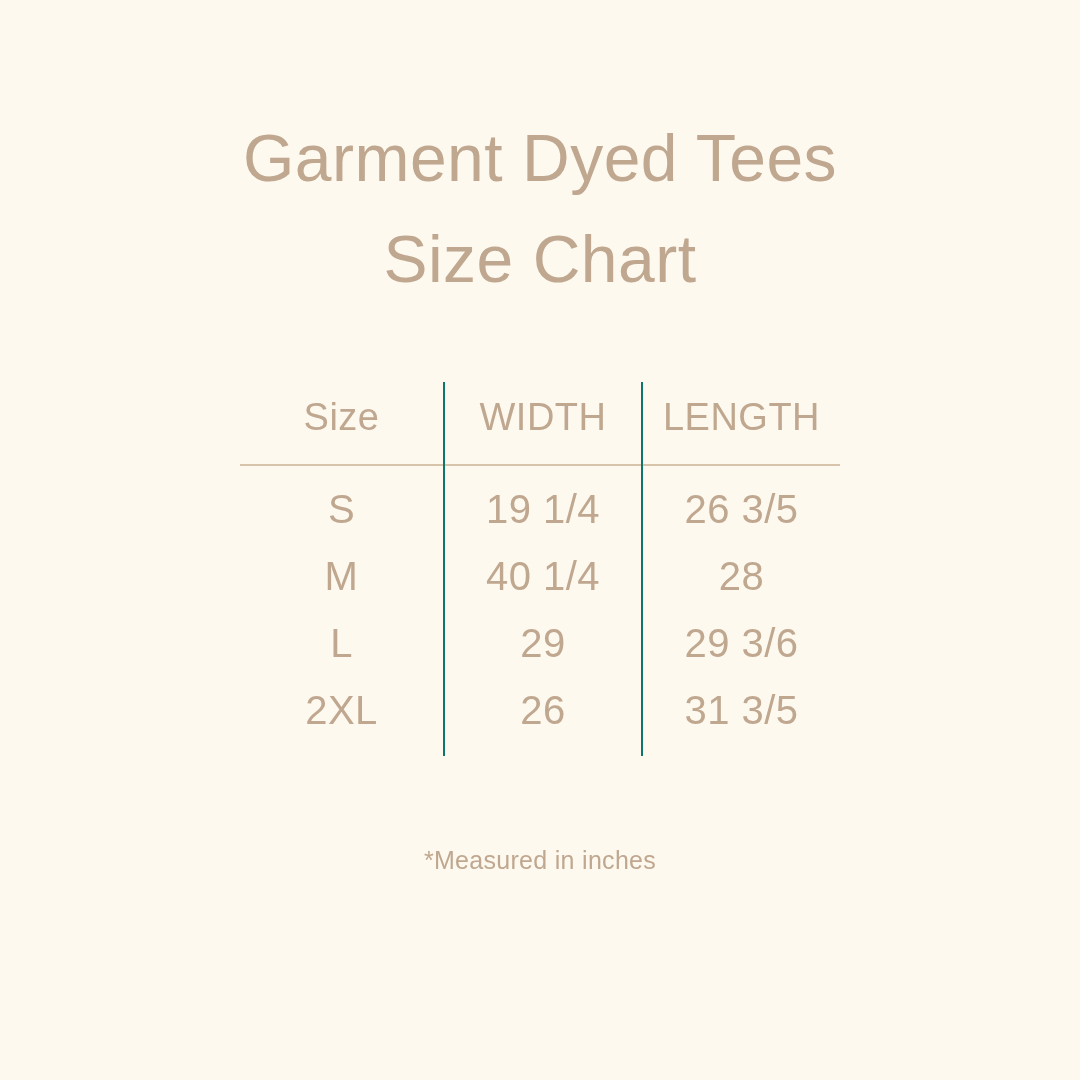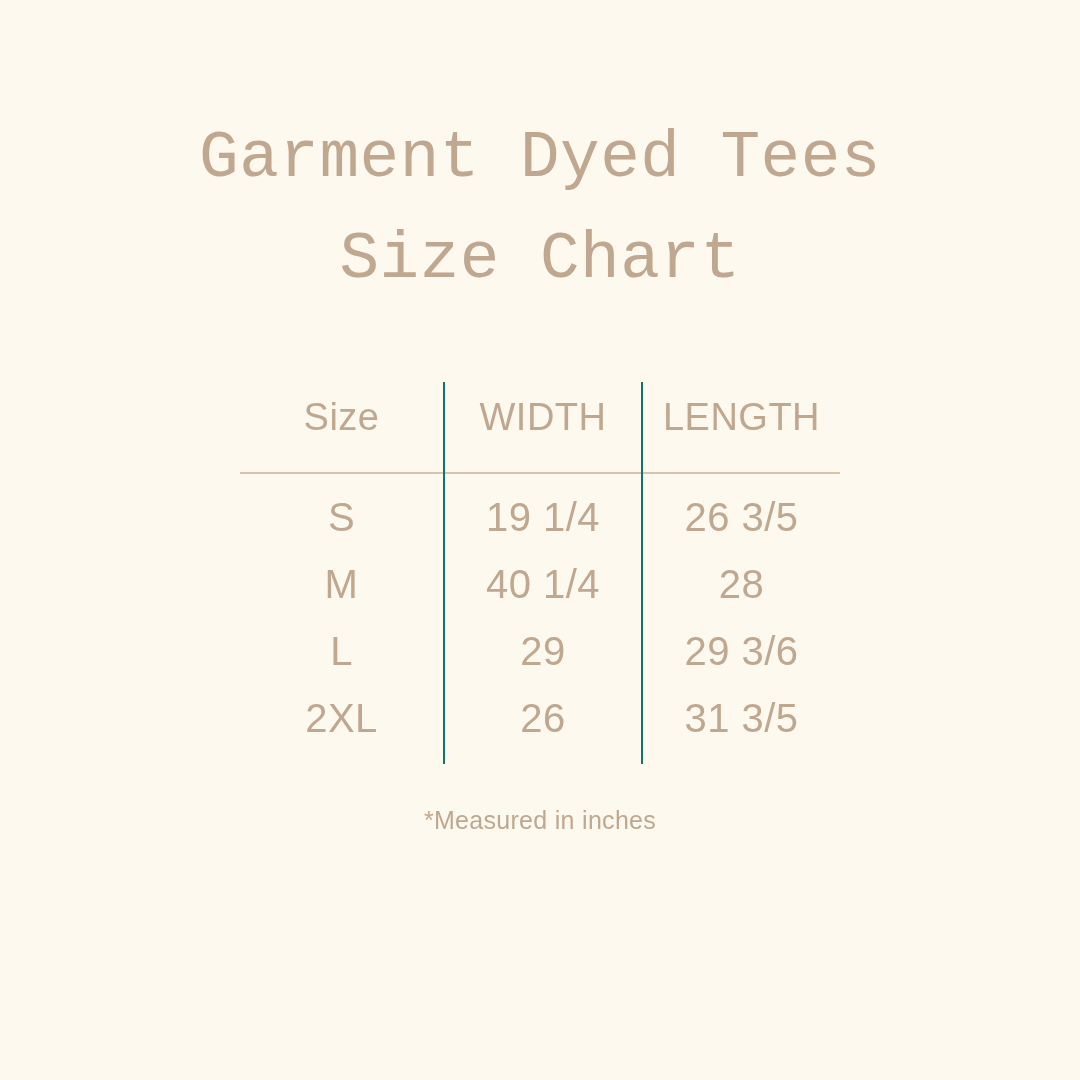--- a/index.html
+++ b/index.html
@@ -21,21 +21,21 @@
     display: flex;
     flex-direction: column;
     align-items: center;
   }
   .title-block {
     margin-top: 108px;
     text-align: center;
     color: #bfa храм;
   }
   .title-line {
-    font-family: Liberation Mono, monospace;
+    font-family: Liberation Sans, sans-serif;
     font-weight: 400;
     font-size: 66px;
     line-height: 101px;
     letter-spacing: 0.5px;
     color: #c0a78f;
     white-space: nowrap;
   }
   .table-wrap {
     margin-top: 72px;
     width: 600px;
@@ -49,21 +49,21 @@
   table.size-table td {
     text-align: center;
     color: #c0a78f;
     font-family: "Liberation Sans", sans-serif;
     font-weight: 400;
     padding: 0;
   }
   table.size-table th {
     font-size: 38px;
     line-height: 70px;
-    padding-bottom: 20px;
+    padding-bottom: 12px;
     letter-spacing: 0.5px;
   }
   table.size-table td {
     font-size: 40px;
     line-height: 67px;
     letter-spacing: 0.5px;
   }
   .col-size { width: 34%; }
   .col-width { width: 33%; }
   .col-length { width: 33%; }
@@ -76,21 +76,21 @@
   table.size-table thead tr {
     border-bottom: 2px solid #d8c3ab;
   }
   table.size-table tbody tr:first-child td {
     padding-top: 10px;
   }
   table.size-table tbody tr:last-child td {
     padding-bottom: 12px;
   }
   .footnote {
-    margin-top: 42px;
+    margin-top: 90px;
     font-size: 25px;
     color: #c0a78f;
     letter-spacing: 0.3px;
     font-family: "Liberation Sans", sans-serif;
   }
 </style>
 </head>
 <body>
 
 <div class="page">

